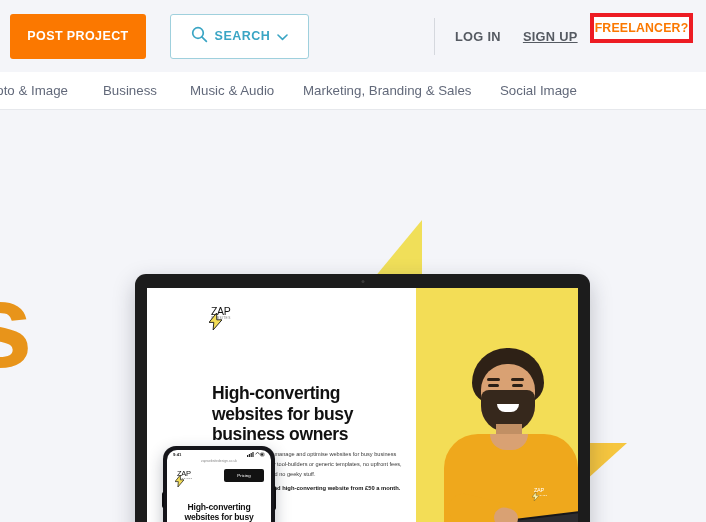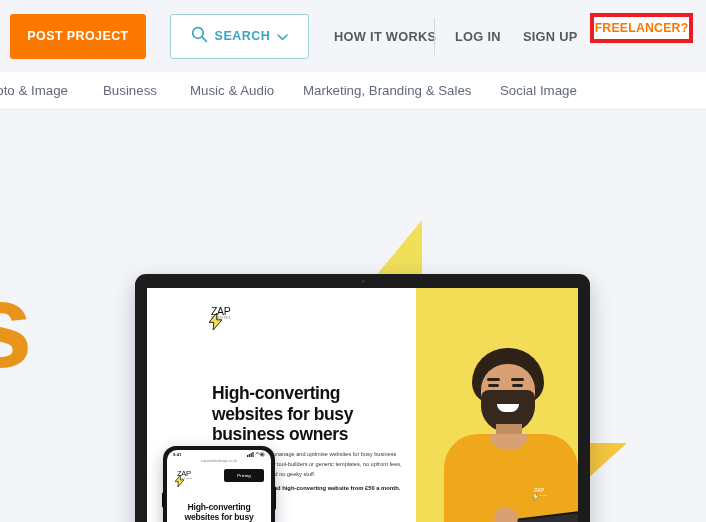--- a/index.html
+++ b/index.html
@@ -53,21 +53,21 @@
   }
   .auth-links {
     position:absolute; left:455px; top:0; height:72px;
     display:flex; align-items:center; gap:0;
   }
   .auth-links .lnk {
     color:#555a62; font-size:12.8px; font-weight:bold; letter-spacing:.3px;
     cursor:pointer; white-space:nowrap;
   }
   .lnk-login { margin-right:22px; }
-  .lnk-signup { margin-right:20px; }
+  .lnk-signup { margin-right:20px;text-decoration:underline; }
 
   .freelancer-wrap {
     position:absolute; left:590px; top:13px;
     width:103px; height:30px;
     border:4px solid #ed1c24;
     background:#ffffff;
     display:flex; align-items:center; justify-content:center;
   }
   .freelancer-link {
     color:#fb7800; font-size:12.3px; font-weight:bold; letter-spacing:.2px;
@@ -251,21 +251,20 @@
         </svg>
       </span>
       <span class="lbl">SEARCH</span>
       <span class="chev">
         <svg width="11" height="8" viewBox="0 0 11 8">
           <polyline points="1,2 5.5,6.3 10,2" fill="none" stroke="#3aa5c4" stroke-width="1.6" stroke-linecap="round" stroke-linejoin="round"></polyline>
         </svg>
       </span>
     </div>
 
-    <div class="how-it-works">HOW IT WORKS</div>
   </div>
 
   <div class="nav-divider"></div>
 
   <div class="auth-links">
     <span class="lnk lnk-login">LOG IN</span>
     <span class="lnk lnk-signup">SIGN UP</span>
   </div>
 
   <div class="freelancer-wrap">

